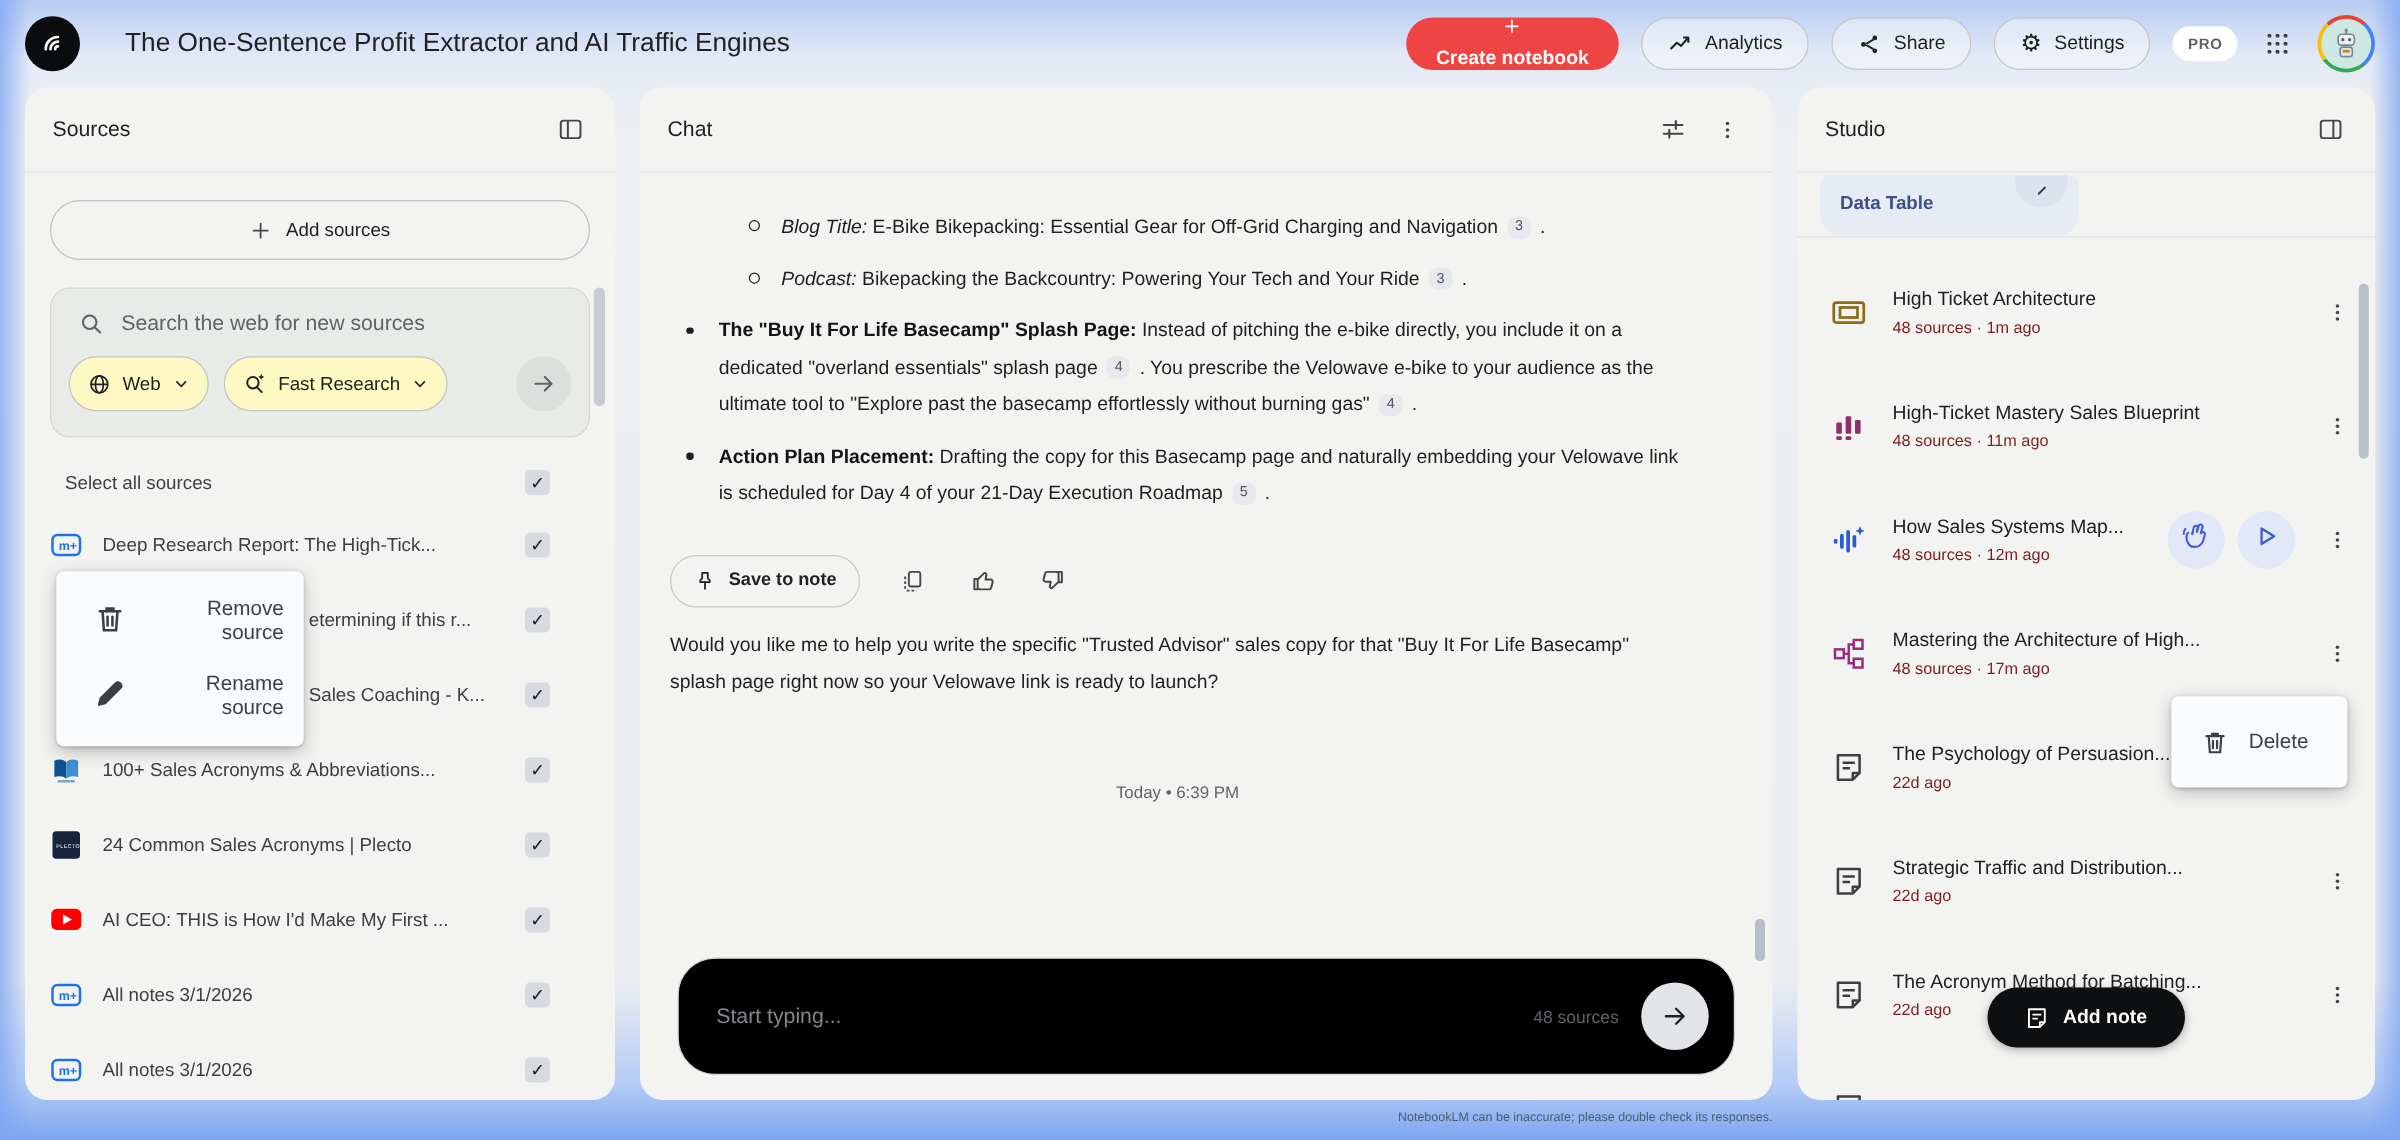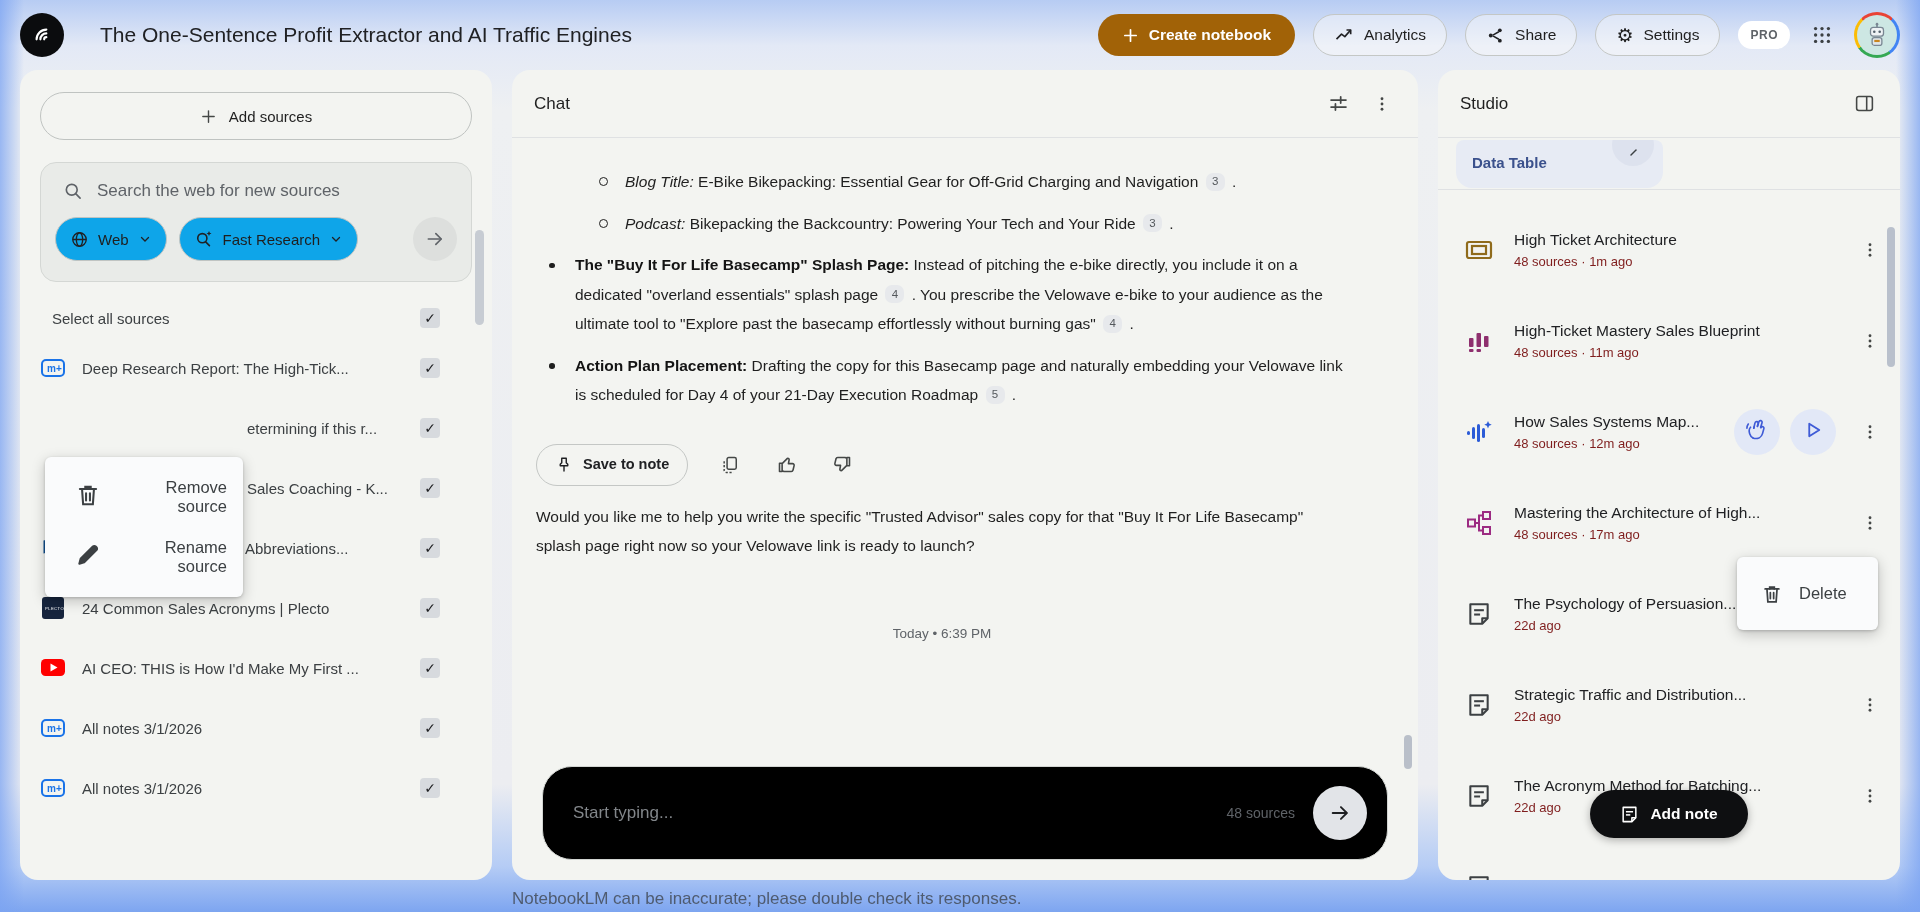--- a/index.html
+++ b/index.html
@@ -21,37 +21,37 @@
 
   
   #app-header { position:absolute; top:0; left:0; width:1920px; height:70px;
     display:flex; align-items:center; padding:0 20px; }
   #logo { width:44px; height:44px; border-radius:50%; background:#0b0c0e;
     display:flex; align-items:center; justify-content:center; margin-right:36px; }
   #nb-title { font-size:21px; color:#202124; }
   #header-right { margin-left:auto; display:flex; align-items:center; gap:18px; }
   .pill-btn { height:42px; border-radius:21px; display:flex; align-items:center; gap:10px;
     padding:0 20px; font-size:15.5px; border:1px solid #c4c7c5; background:rgba(250,251,250,.45); cursor:pointer; }
-  #create-btn { background:#a16207; color:#fff; border:none; font-weight:bold; padding:0 24px; }
+  #create-btn { background:#ef4444; color:#fff; border:none; font-weight:bold; padding:0 24px;flex-direction:column; }
   #pro-badge { height:28px; border-radius:14px; background:#fff; color:#5f6368;
     font-size:12px; font-weight:bold; letter-spacing:.5px; display:flex; align-items:center; padding:0 12px; }
   #avatar { width:46px; height:46px; border-radius:50%; padding:3px;
     background:conic-gradient(#e94335 0 12%, #4285f4 12% 40%, #34a853 40% 65%, #fbbc05 65% 88%, #e94335 88% 100%); }
   #avatar .inner { width:40px; height:40px; border-radius:50%; background:#cde7e3;
     display:flex; align-items:center; justify-content:center; overflow:hidden; }
 
   
   #add-sources-btn { margin:22px 20px 0; height:48px; border:1px solid #bfc3c1; border-radius:24px;
     display:flex; align-items:center; justify-content:center; gap:12px; font-size:15px; cursor:pointer; color:#1f1f1f; }
   #search-card { margin:22px 20px 0; height:120px; background:#e9ebe8; border:1px solid #d4d7d4; border-radius:16px;
     padding:16px 14px 0 14px; }
   #search-row { display:flex; align-items:center; gap:14px; padding:2px 8px 0 8px; }
   #search-placeholder { font-size:17px; color:#5f6368; }
   #filter-row { display:flex; align-items:center; margin-top:16px; gap:12px; }
-  .filter-pill { height:44px; border-radius:22px; border:1px solid #c0c4c2; background:#0ea5e9;
+  .filter-pill { height:44px; border-radius:22px; border:1px solid #c0c4c2; background:#fef9c3;
     display:flex; align-items:center; gap:9px; padding:0 14px; font-size:15px; color:#1f1f1f; cursor:pointer; }
   #search-go { margin-left:auto; width:44px; height:44px; border-radius:50%; background:#dddfdd;
     display:flex; align-items:center; justify-content:center; cursor:pointer; }
   #select-all-row { margin:26px 0 0; padding:0 52px 0 32px; display:flex; align-items:center; justify-content:space-between; }
   #select-all-label { font-size:15px; color:#3c4043; }
   .checkbox { width:20px; height:20px; border-radius:4px; background:#d7dade; display:flex;
     align-items:center; justify-content:center; font-size:14px; color:#202124; cursor:pointer; }
   #source-list { margin-top:10px; }
   .source-row { height:60px; display:flex; align-items:center; padding:0 52px 0 20px; gap:16px; }
   .source-row .s-icon { width:26px; height:26px; flex:0 0 26px; display:flex; align-items:center; justify-content:center; }
@@ -119,22 +119,22 @@
     display:flex; align-items:center; justify-content:center; cursor:pointer; }
   #delete-menu { left:299px; top:487px; width:141px; height:73px; display:flex; align-items:center; }
   #delete-menu .menu-item { height:73px; padding:0 12px 0 24px; gap:16px; }
   #add-note-btn { position:absolute; left:152px; top:720px; width:158px; height:48px; z-index:25;
     background:#0e0f11; border-radius:26px; color:#fff; display:flex; align-items:center;
     justify-content:center; gap:11px; font-size:15.5px; font-weight:bold; cursor:pointer;
     box-shadow:0 2px 8px rgba(0,0,0,.3); }
   #studio-scrollbar { position:absolute; right:5px; top:157px; width:8px; height:140px;
     border-radius:4px; background:#b9c0cc; }
 
-  #disclaimer { position:absolute; left:512px; width:906px; top:889px; text-align:left;
-    font-size:17px; color:rgba(72,82,98,.9); z-index:5; }
+  #disclaimer { position:absolute; left:512px; width:906px; top:889px; text-align:right;
+    font-size:10px; color:rgba(72,82,98,.9); z-index:5; }
   .kebab { cursor:pointer; display:flex; align-items:center; justify-content:center; width:24px; height:32px; }
 </style>
 </head>
 <body>
 
 <div id="app-header">
   <div id="logo">
     <svg width="26" height="26" viewBox="0 0 24 24" fill="none" stroke="#ffffff" stroke-width="2" stroke-linecap="round">
       <path d="M7 16 A9 9 0 0 1 16 7"></path>
         <path d="M10.5 16 A5.5 5.5 0 0 1 16 10.5"></path>
@@ -193,20 +193,30 @@
             <circle cx="14.5" cy="9" r="1.2" fill="#53616d"></circle>
           <rect x="7.5" y="14.5" width="9" height="7" rx="2" fill="#dfe6ea" stroke="#7a8793" stroke-width="1.2"></rect>
           <rect x="9.5" y="16.5" width="5" height="2" fill="#c9861f"></rect>
         </svg>
       </div>
     </div>
   </div>
 </div>
 
 <div class="panel" id="sources-panel">
+  <div class="panel-header">
+    <span>Sources</span>
+    <span class="spacer"></span>
+    <span class="icon-btn">
+      <svg width="21" height="21" viewBox="0 0 24 24" fill="none" stroke="#444746" stroke-width="1.8">
+          <rect x="3" y="4" width="18" height="16" rx="2.5"></rect>
+          <line x1="9.5" y1="4" x2="9.5" y2="20"></line>
+        </svg>
+    </span>
+  </div>
   <div id="add-sources-btn">
     <svg width="17" height="17" viewBox="0 0 24 24" stroke="#444746" stroke-width="2" stroke-linecap="round">
         <path d="M12 4v16M4 12h16"></path>
       </svg>
     <span>Add sources</span>
   </div>
   <div id="search-card">
     <div id="search-row">
       <svg width="20" height="20" viewBox="0 0 24 24" fill="none" stroke="#5f6368" stroke-width="2" stroke-linecap="round">
           <circle cx="10.5" cy="10.5" r="6.5"></circle>

